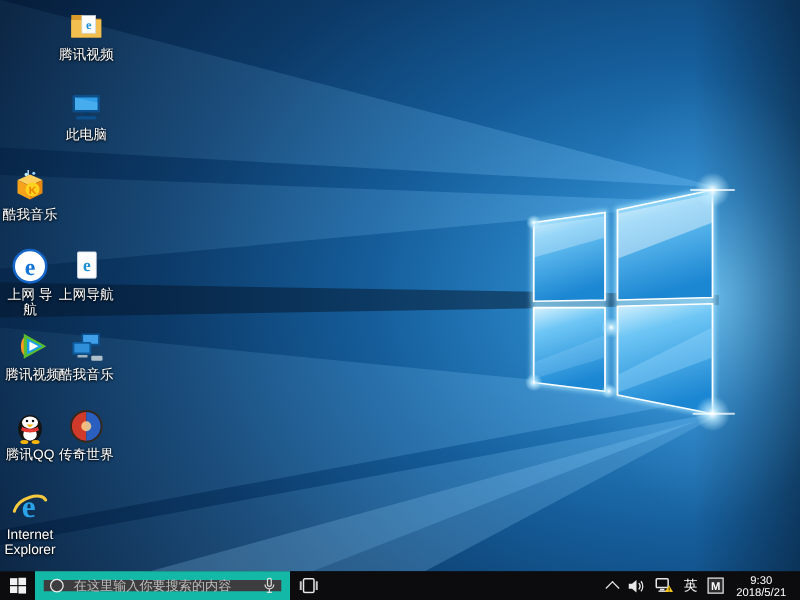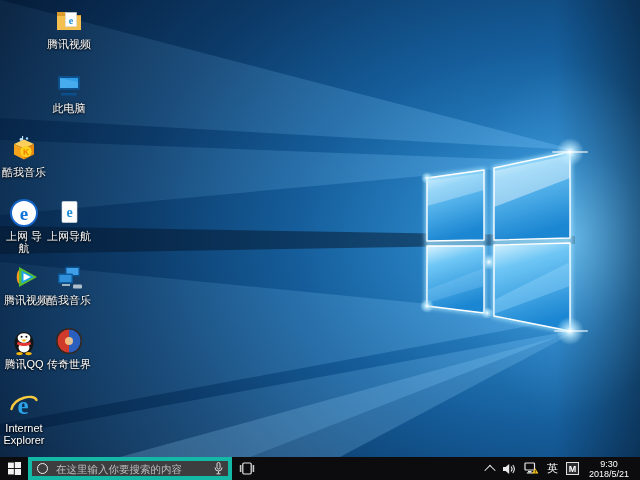--- a/index.html
+++ b/index.html
@@ -13,21 +13,21 @@
   .ico{width:30px;height:30px;margin:0 auto;}
   .ico svg{width:30px;height:30px;display:block;}
   .icon-label{margin-top:2px;font-size:11px;line-height:12px;color:#fff;
     text-shadow:0 1px 2px rgba(0,0,0,.95),0 0 2px rgba(0,0,0,.8);
     white-space:pre-line;word-break:break-word;}
   
   #taskbar{position:absolute;left:0;bottom:0;width:640px;height:23px;
     background:#0c0c0e;display:flex;align-items:stretch;z-index:5;}
   .tb-btn{display:flex;align-items:center;justify-content:center;cursor:pointer;}
   #start-btn{width:28px;}
-  #search-box{width:204px;background:#3d3d3f;border:4px solid #14b8a6;
+  #search-box{width:204px;background:#3d3d3f;border:7px solid #14b8a6;
     display:flex;align-items:center;padding:0 5px;margin:0;}
   #cortana-ring{width:11px;height:11px;border:1.6px solid #f0f0f0;border-radius:50%;
     flex:0 0 auto;margin-right:6px;}
   #search-input{flex:1;background:transparent;border:none;outline:none;
     font-size:10.5px;color:#c8c8c8;font-family:"Liberation Sans",sans-serif;min-width:0;}
   #search-input::placeholder{color:#bdbdbd;opacity:1;}
   #taskview-btn{width:30px;}
   #tb-spacer{flex:1;}
   .tray{display:flex;align-items:center;}
   .tray-item{display:flex;align-items:center;justify-content:center;

